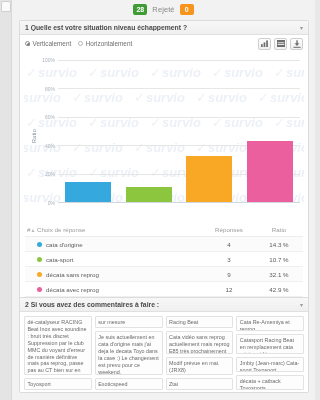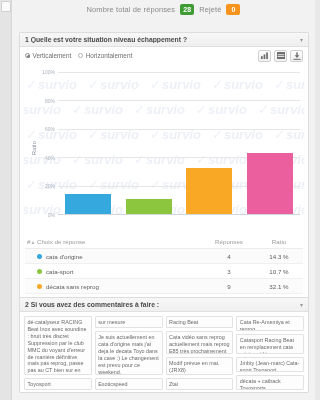--- a/index.html
+++ b/index.html
@@ -49,21 +49,21 @@
   .badge.orange { background: #f7941e; }
 
   
   .card {
     position: absolute; left: 19px;
     width: 290px;
     background: #fff;
     border: 1px solid #dcdcdc;
     border-radius: 2px;
   }
-  #card-q1 { top: 32px; height: 340px; }
+  #card-q1 { top: 20px; height: 340px; }
   #card-q2 { top: 297px; height: 96px; }
 
   .q-header {
     height: 14px;
     background: linear-gradient(#f7f7f7, #efefef);
     border-bottom: 1px solid #e0e0e0;
     display: flex; align-items: center;
     padding: 0 5px;
     border-radius: 2px 2px 0 0;
   }
@@ -229,21 +229,20 @@
 </head>
 <body>
 
 <div class="page">
 
   <div class="left-rail">
     <div class="rail-tab"></div>
   </div>
 
   <div class="summary">
-    <span class="lbl">Nombre total de réponses</span>
     <span class="badge green">28</span>
     <span class="lbl">Rejeté</span>
     <span class="badge orange">0</span>
   </div>
 
   <div class="card" id="card-q1">
 
     <div class="q-header">
       <span class="q-title">1 Quelle est votre situation niveau échappement ?</span>
       <span class="q-caret">▾</span>

